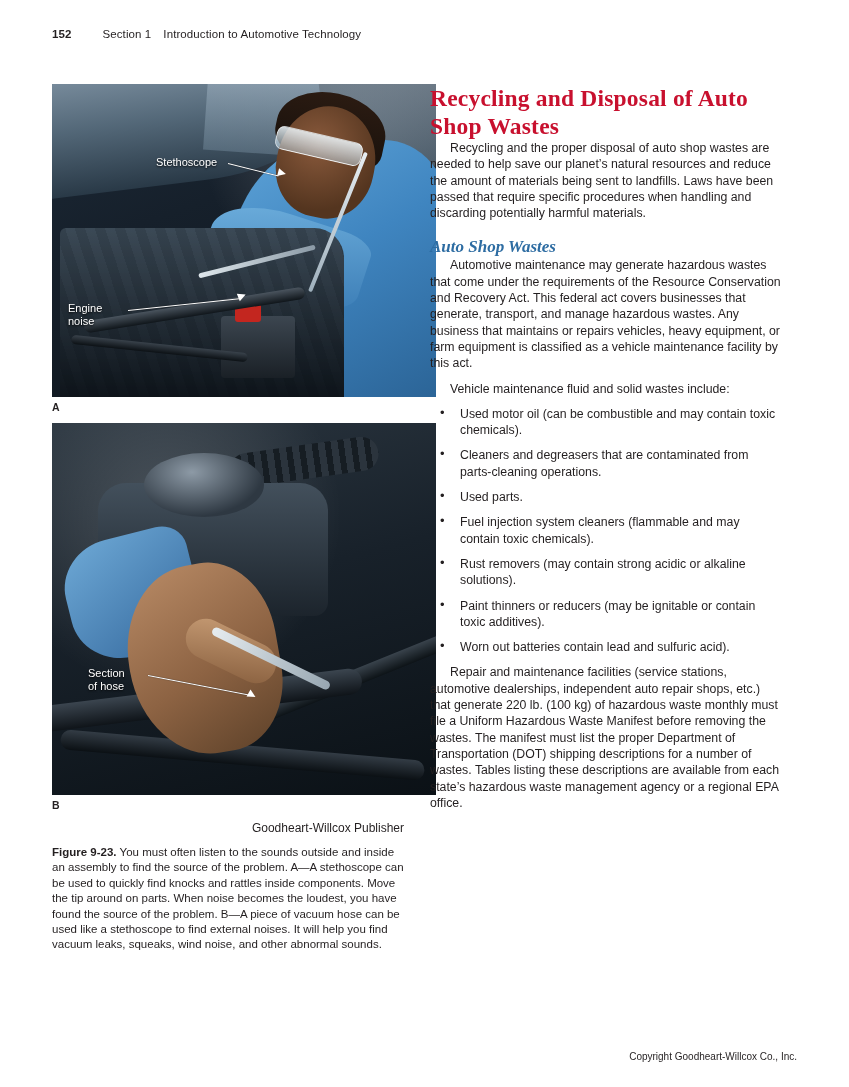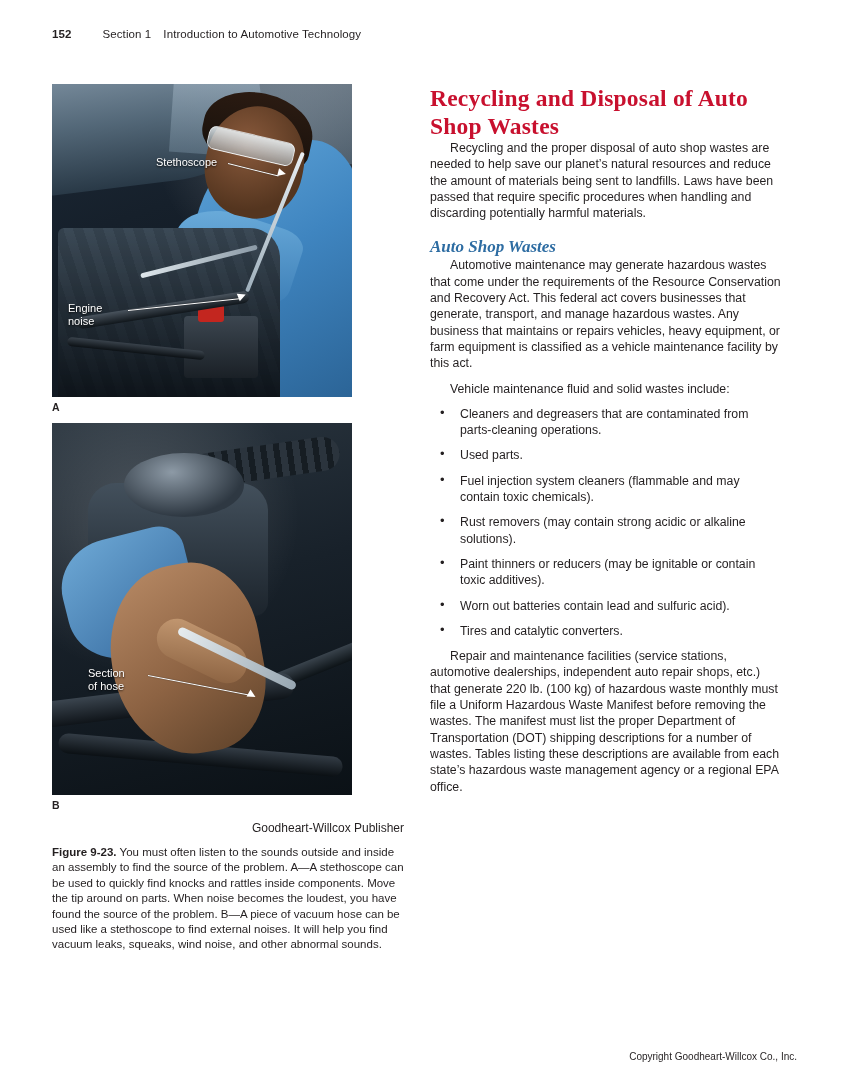--- a/index.html
+++ b/index.html
@@ -41,21 +41,21 @@
   
   .left-col {
     position: absolute;
     left: 52px;
     top: 84px;
     width: 352px;
   }
 
   .figbox {
     position: relative;
-    width: 300px;
+    width: 384px;
     overflow: hidden;
     background: #7f1d1d;
   }
   .figbox.a { height: 313px; }
   .figbox.b { height: 372px; }
 
   
   .photoA {
     position: absolute;
     inset: 0;
@@ -488,26 +488,26 @@
     <h1 class="head1">Recycling and Disposal of Auto Shop Wastes</h1>
 
     <p class="body">Recycling and the proper disposal of auto shop wastes are needed to help save our planet’s natural resources and reduce the amount of materials being sent to landfills. Laws have been passed that require specific procedures when handling and discarding potentially harmful materials.</p>
 
     <h2 class="head2">Auto Shop Wastes</h2>
 
     <p class="body">Automotive maintenance may generate hazardous wastes that come under the requirements of the Resource Conservation and Recovery Act. This federal act covers businesses that generate, transport, and manage hazardous wastes. Any business that maintains or repairs vehicles, heavy equipment, or farm equipment is classified as a vehicle maintenance facility by this act.</p>
     <p class="body">Vehicle maintenance fluid and solid wastes include:</p>
 
     <ul class="bullets">
+      <li>Used motor oil (can be combustible and may contain toxic chemicals).</li>
       <li>Cleaners and degreasers that are contaminated from parts-cleaning operations.</li>
       <li>Used parts.</li>
       <li>Fuel injection system cleaners (flammable and may contain toxic chemicals).</li>
       <li>Rust removers (may contain strong acidic or alkaline solutions).</li>
       <li>Paint thinners or reducers (may be ignitable or contain toxic additives).</li>
       <li>Worn out batteries contain lead and sulfuric acid).</li>
-      <li>Tires and catalytic converters.</li>
     </ul>
 
     <p class="body">Repair and maintenance facilities (service stations, automotive dealerships, independent auto repair shops, etc.) that generate 220 lb. (100 kg) of hazardous waste monthly must file a Uniform Hazardous Waste Manifest before removing the wastes. The manifest must list the proper Department of Transportation (DOT) shipping descriptions for a number of wastes. Tables listing these descriptions are available from each state’s hazardous waste management agency or a regional EPA office.</p>
   </div>
 
   <div class="footer">Copyright Goodheart-Willcox Co., Inc.</div>
 </div>
 
 </body></html>

